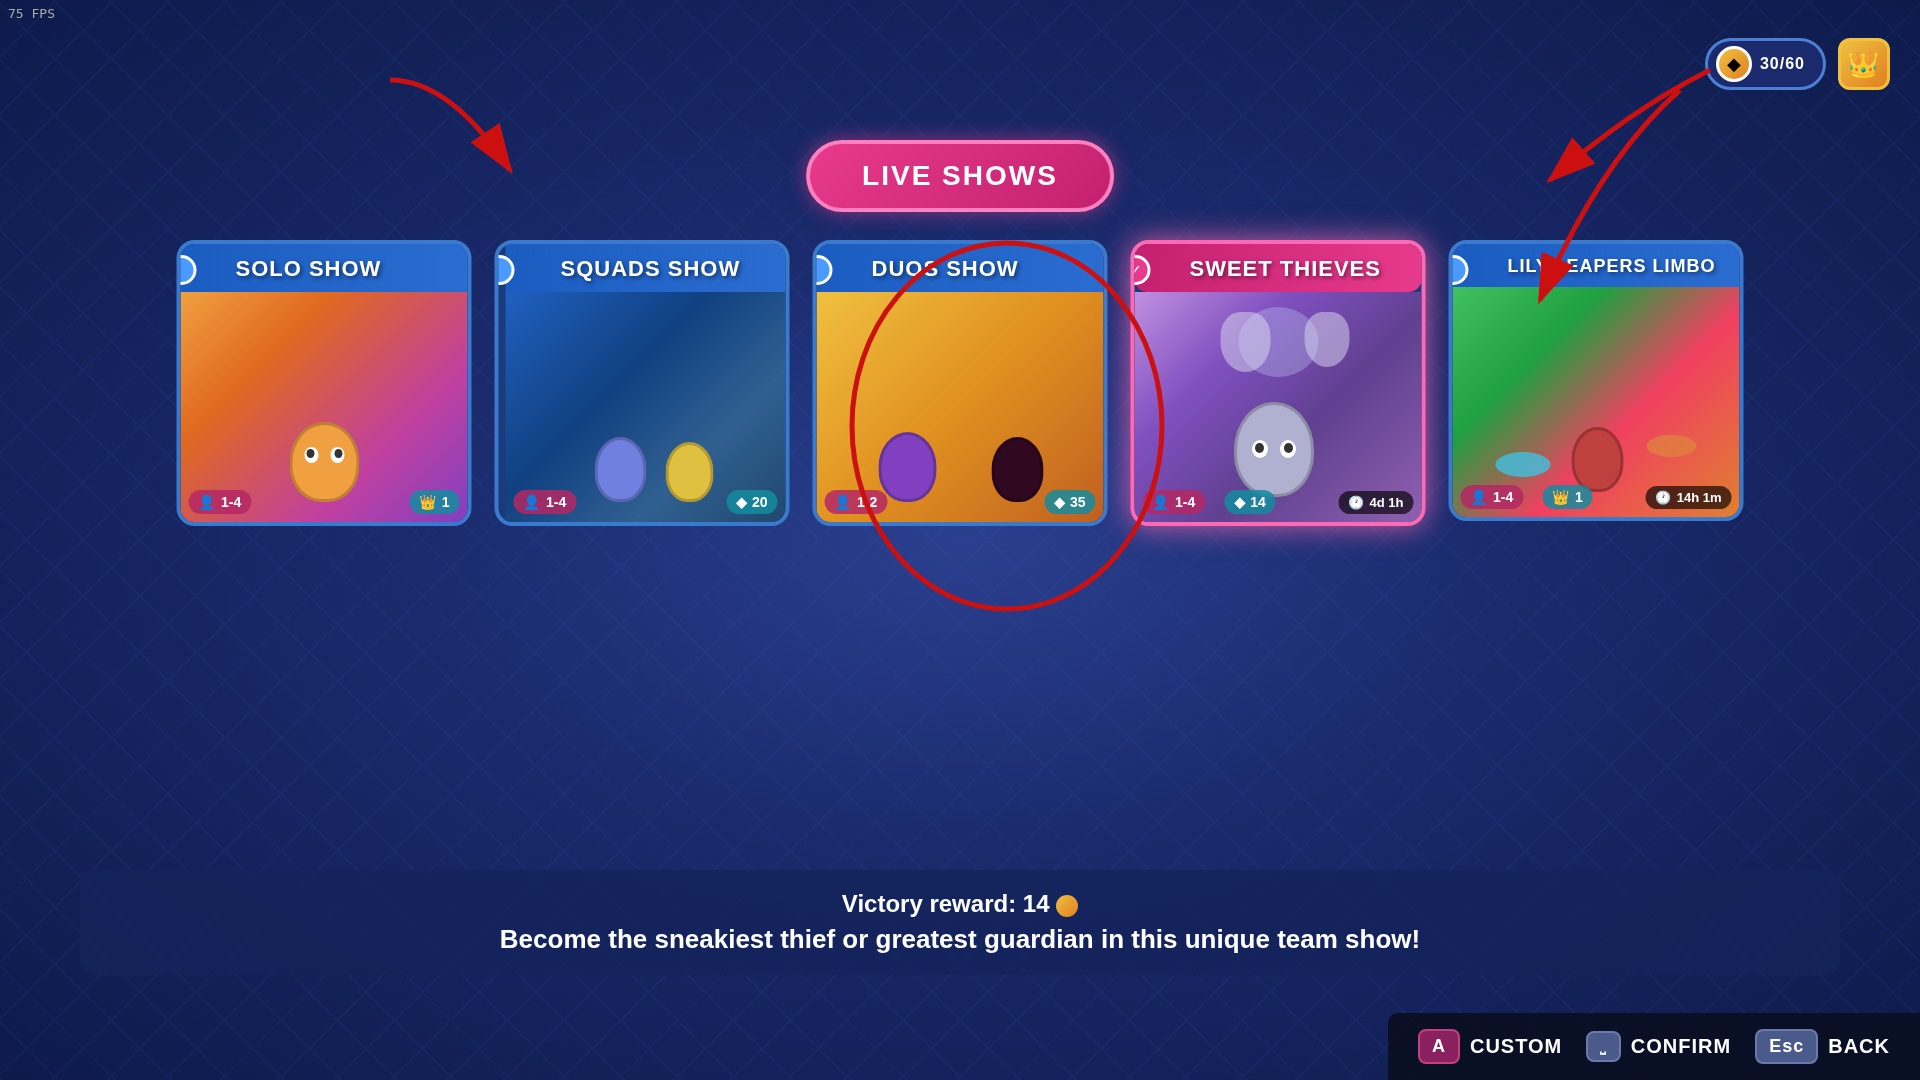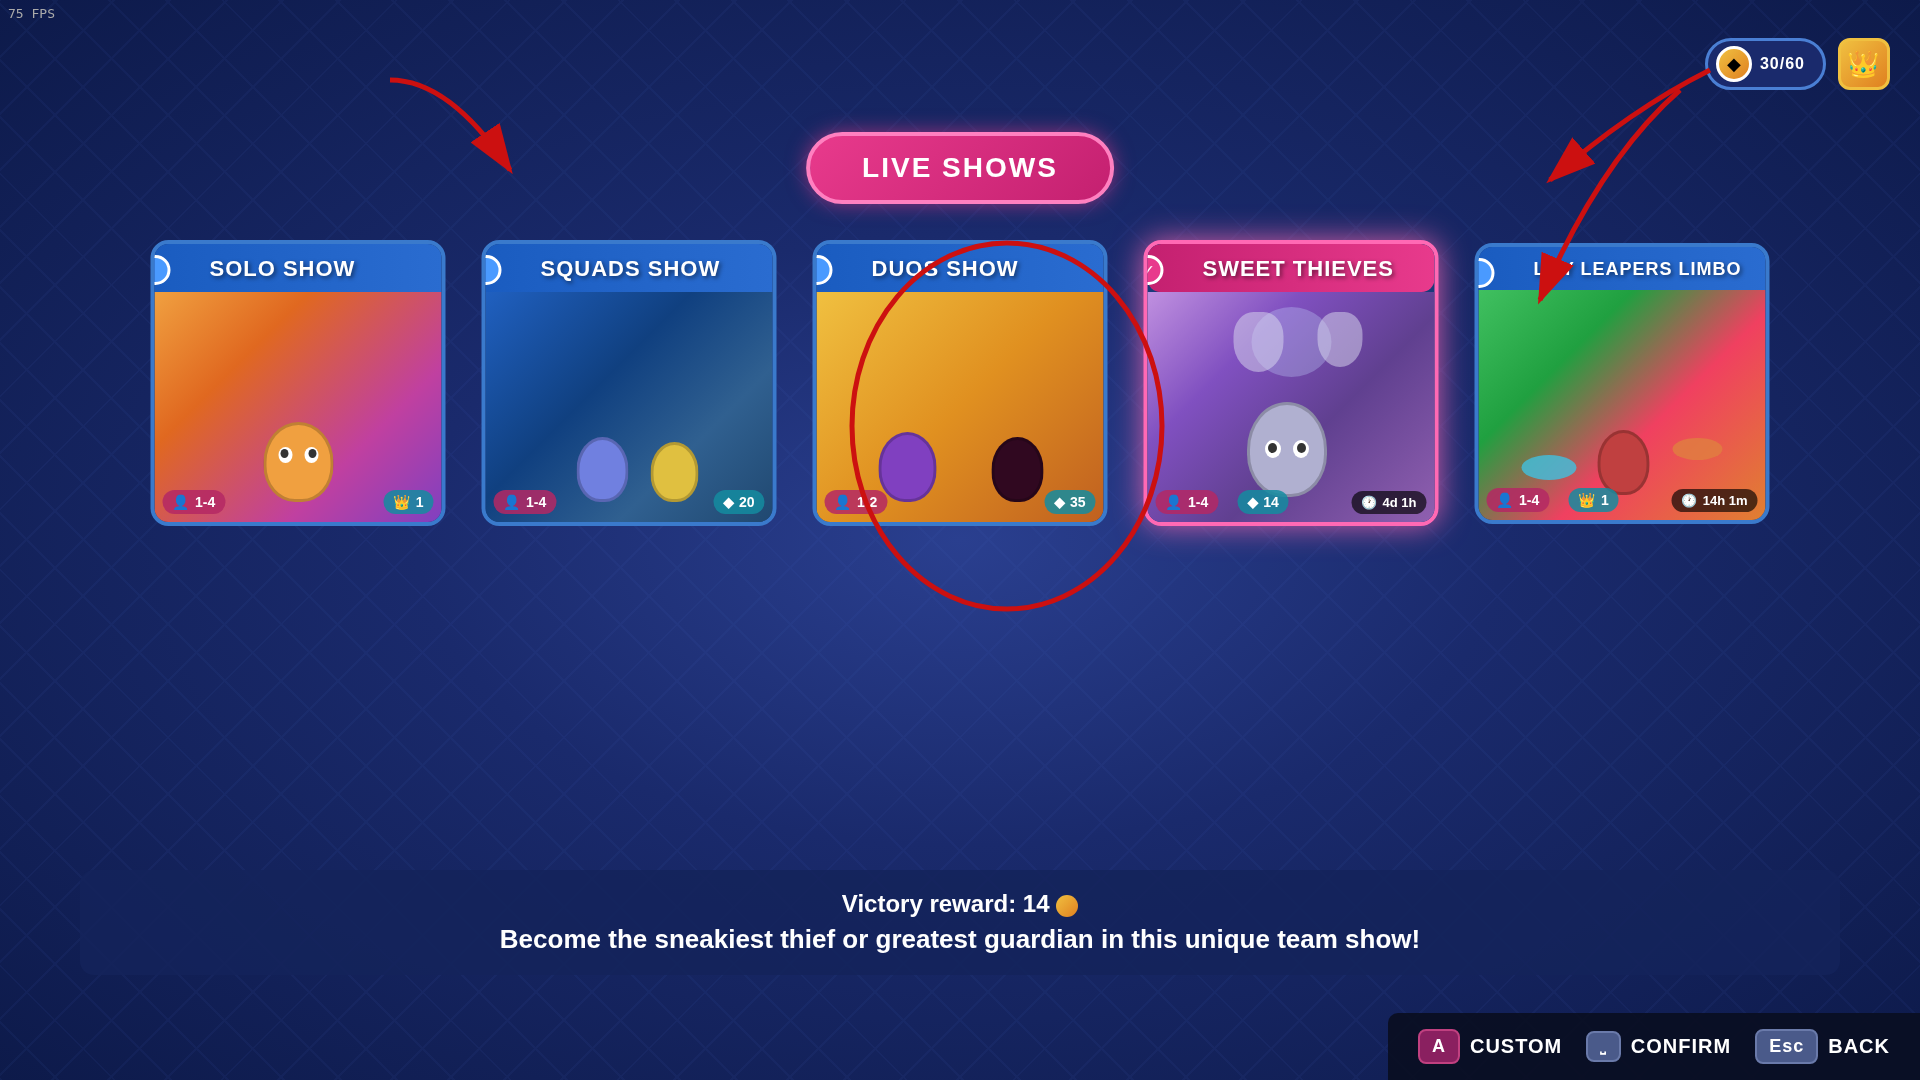--- a/index.html
+++ b/index.html
@@ -83,21 +83,21 @@
       display: flex;
       align-items: center;
       justify-content: center;
       font-size: 26px;
       border: 3px solid #f0c040;
     }
 
     
     .nav-tabs {
       position: absolute;
-      top: 132px;
+      top: 140px;
       left: 50%;
       transform: translateX(-50%);
       display: flex;
       z-index: 100;
       align-items: center;
     }
     .tab-btn {
       padding: 16px 52px;
       border-radius: 50px;
       font-size: 28px;
@@ -119,23 +119,23 @@
       color: #ccd8e8;
     }
 
     
     .cards-container {
       position: absolute;
       top: 240px;
       left: 50%;
       transform: translateX(-50%);
       display: flex;
-      gap: 36px;
+      gap: 23px;
       z-index: 10;
-      align-items: center;
+      align-items: flex-start;
     }
 
     
     .show-card {
       width: 295px;
       border-radius: 18px;
       overflow: hidden;
       position: relative;
       border: 4px solid #3a7acc;
       background: #1a3a7a;
@@ -336,21 +336,21 @@
         <span>👤</span>
         <span>1-4</span>
       </div>
       <div style="position:absolute;bottom:8px;right:8px;display:flex;align-items:center;gap:5px;background:rgba(20,140,160,0.85);border-radius:20px;padding:4px 10px;color:white;font-size:14px;font-weight:900;">
         <span>👑</span>
         <span>1</span>
       </div>
     </div>
   </div>
 
-  <div class="show-card" style="position:relative;">
+  <div class="show-card" style="position:relative;padding-left:7px;">
     <div class="card-dot" style="position:absolute;left:-14px;top:26px;"></div>
     <div class="card-header">
       <span class="card-title">SQUADS SHOW</span>
     </div>
     <div class="card-image img-squads">
       <div style="position:absolute;bottom:20px;left:30%;width:60px;height:75px;">
         <div style="width:52px;height:65px;background:#7080e0;border-radius:50% 50% 45% 45%;position:absolute;bottom:0;left:5px;border:3px solid rgba(0,0,0,0.2);">
         </div>
       </div>
       <div style="position:absolute;bottom:20px;right:25%;width:55px;height:70px;">

